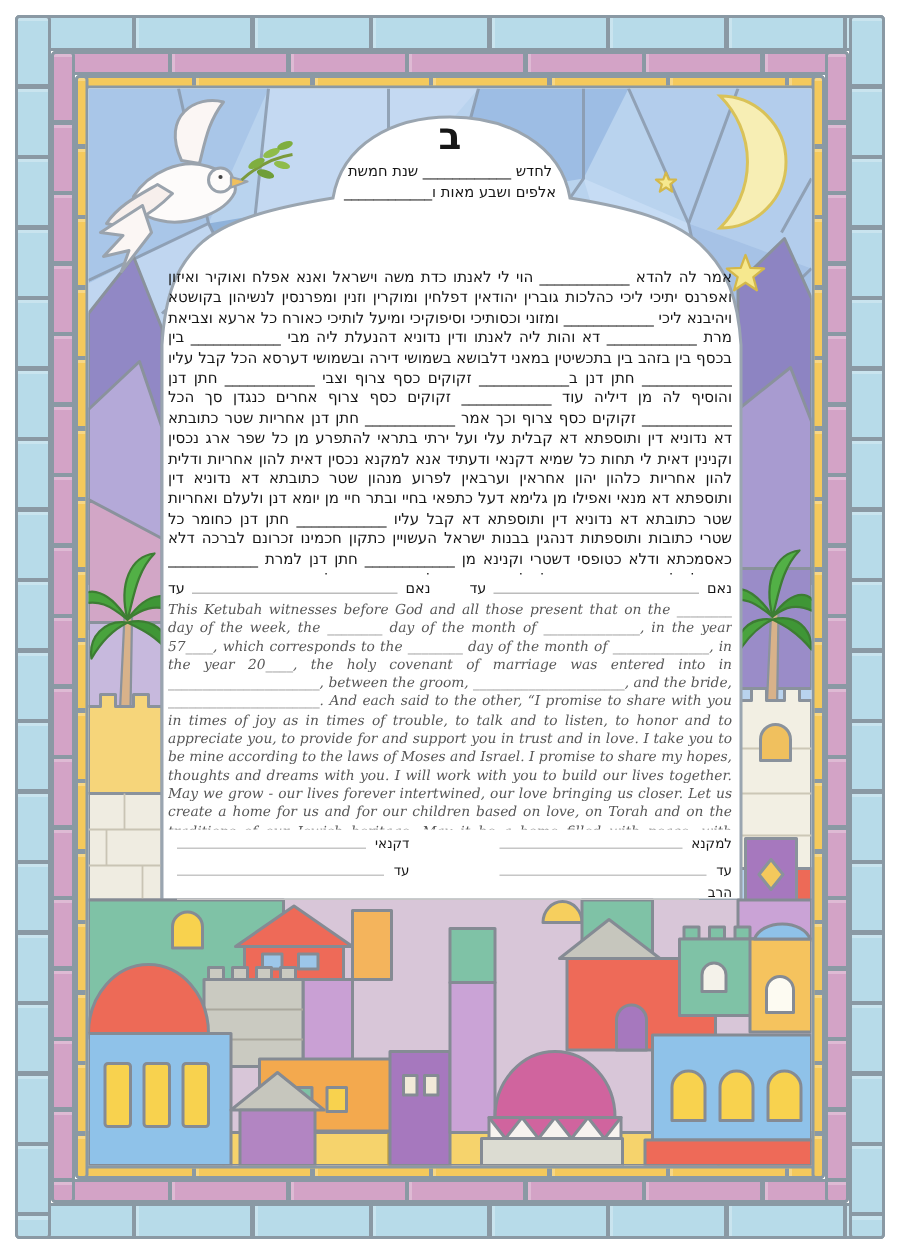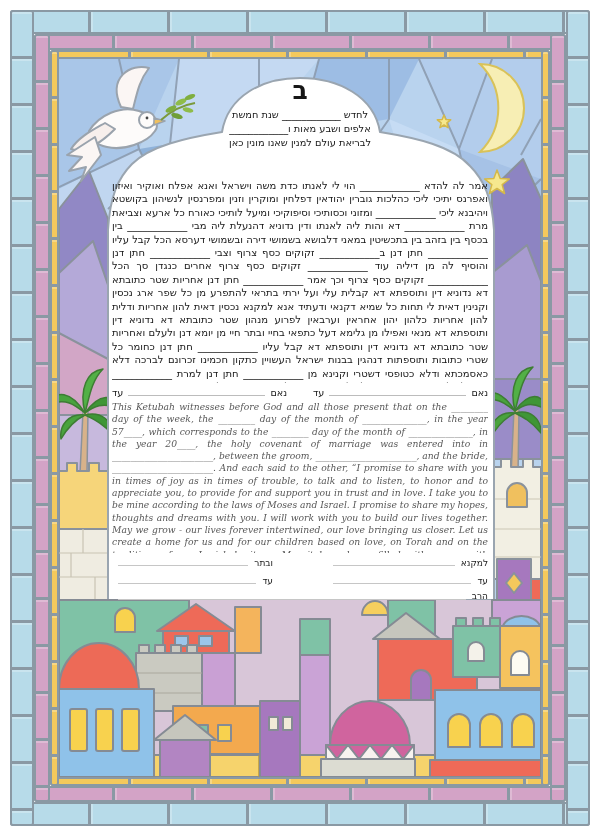--- a/index.html
+++ b/index.html
@@ -225,21 +225,20 @@
       <rect x="371" y="701" width="111" height="17" fill="#ee6a58"></rect>
     </g>
   </svg>
 
   <div class="panel">
     <div class="abs bet">ב</div>
 
     <div class="abs hebhead">
       <div>לחדש  ____________  שנת חמשת</div>
       <div>אלפים ושבע מאות ו____________</div>
-      <div>לבריאת עולם למנין שאנו מונין כאן</div>
     </div>
 
     <div class="abs aramaic">אמר לה להדא ____________ הוי לי לאנתו כדת משה וישראל ואנא אפלח ואוקיר ואיזון ואפרנס יתיכי ליכי כהלכות גוברין יהודאין דפלחין ומוקרין וזנין ומפרנסין לנשיהון בקושטא ויהיבנא ליכי ____________ ומזוני וכסותיכי וסיפוקיכי ומיעל לותיכי כאורח כל ארעא וצביאת מרת ____________ דא והות ליה לאנתו ודין נדוניא דהנעלת ליה מבי ____________ בין בכסף בין בזהב בין בתכשיטין במאני דלבושא בשמושי דירה ובשמושי דערסא הכל קבל עליו ____________ חתן דנן ב____________ זקוקים כסף צרוף וצבי ____________ חתן דנן והוסיף לה מן דיליה עוד ____________ זקוקים כסף צרוף אחרים כנגדן סך הכל ____________ זקוקים כסף צרוף וכך אמר ____________ חתן דנן אחריות שטר כתובתא דא נדוניא דין ותוספתא דא קבלית עלי ועל ירתי בתראי להתפרע מן כל שפר ארג נכסין וקנינין דאית לי תחות כל שמיא דקנאי ודעתיד אנא למקנא נכסין דאית להון אחריות ודלית להון אחריות כלהון יהון אחראין וערבאין לפרוע מנהון שטר כתובתא דא נדוניא דין ותוספתא דא מנאי ואפילו מן גלימא דעל כתפאי בחיי ובתר חיי מן יומא דנן ולעלם ואחריות שטר כתובתא דא נדוניא דין ותוספתא דא קבל עליו ____________ חתן דנן כחומר כל שטרי כתובות ותוספתות דנהגין בבנות ישראל העשויין כתקון חכמינו זכרונם לברכה דלא כאסמכתא ודלא כטופסי דשטרי וקנינא מן ____________ חתן דנן למרת ____________ דא על כל מה דכתוב ומפרש לעיל במנא דכשר למקניא ביה והכל שריר וקים.</div>
 
     <div class="abs naum">
       <span class="lbl">נאם</span>
       <span class="ln"></span>
       <span class="lbl">עד</span>
       <span class="gap"></span>
       <span class="lbl">נאם</span>
@@ -248,21 +247,21 @@
     </div>
 
     <div class="abs english">This Ketubah witnesses before God and all those present that on the ________ day of the week, the ________ day of the month of ______________, in the year 57____, which corresponds to the ________ day of the month of ______________, in the year 20____, the holy covenant of marriage was entered into in ______________________, between the groom, ______________________, and the bride, ______________________. And each said to the other, “I promise to share with you in times of joy as in times of trouble, to talk and to listen, to honor and to appreciate you, to provide for and support you in trust and in love. I take you to be mine according to the laws of Moses and Israel. I promise to share my hopes, thoughts and dreams with you. I will work with you to build our lives together. May we grow - our lives forever intertwined, our love bringing us closer. Let us create a home for us and for our children based on love, on Torah and on the traditions of our Jewish heritage. May it be a home filled with peace, with happiness and especially with love.”</div>
 
     <div class="abs sigrow sig1">
       <div class="sig">
         <span class="lbl">למקנא</span>
         <span class="ln"></span>
       </div>
       <div class="sig">
-        <span class="lbl">ובתר</span>
+        <span class="lbl">דקנאי</span>
         <span class="ln"></span>
       </div>
     </div>
 
     <div class="abs sigrow sig2">
       <div class="sig">
         <span class="lbl">עד</span>
         <span class="ln"></span>
       </div>
       <div class="sig">

